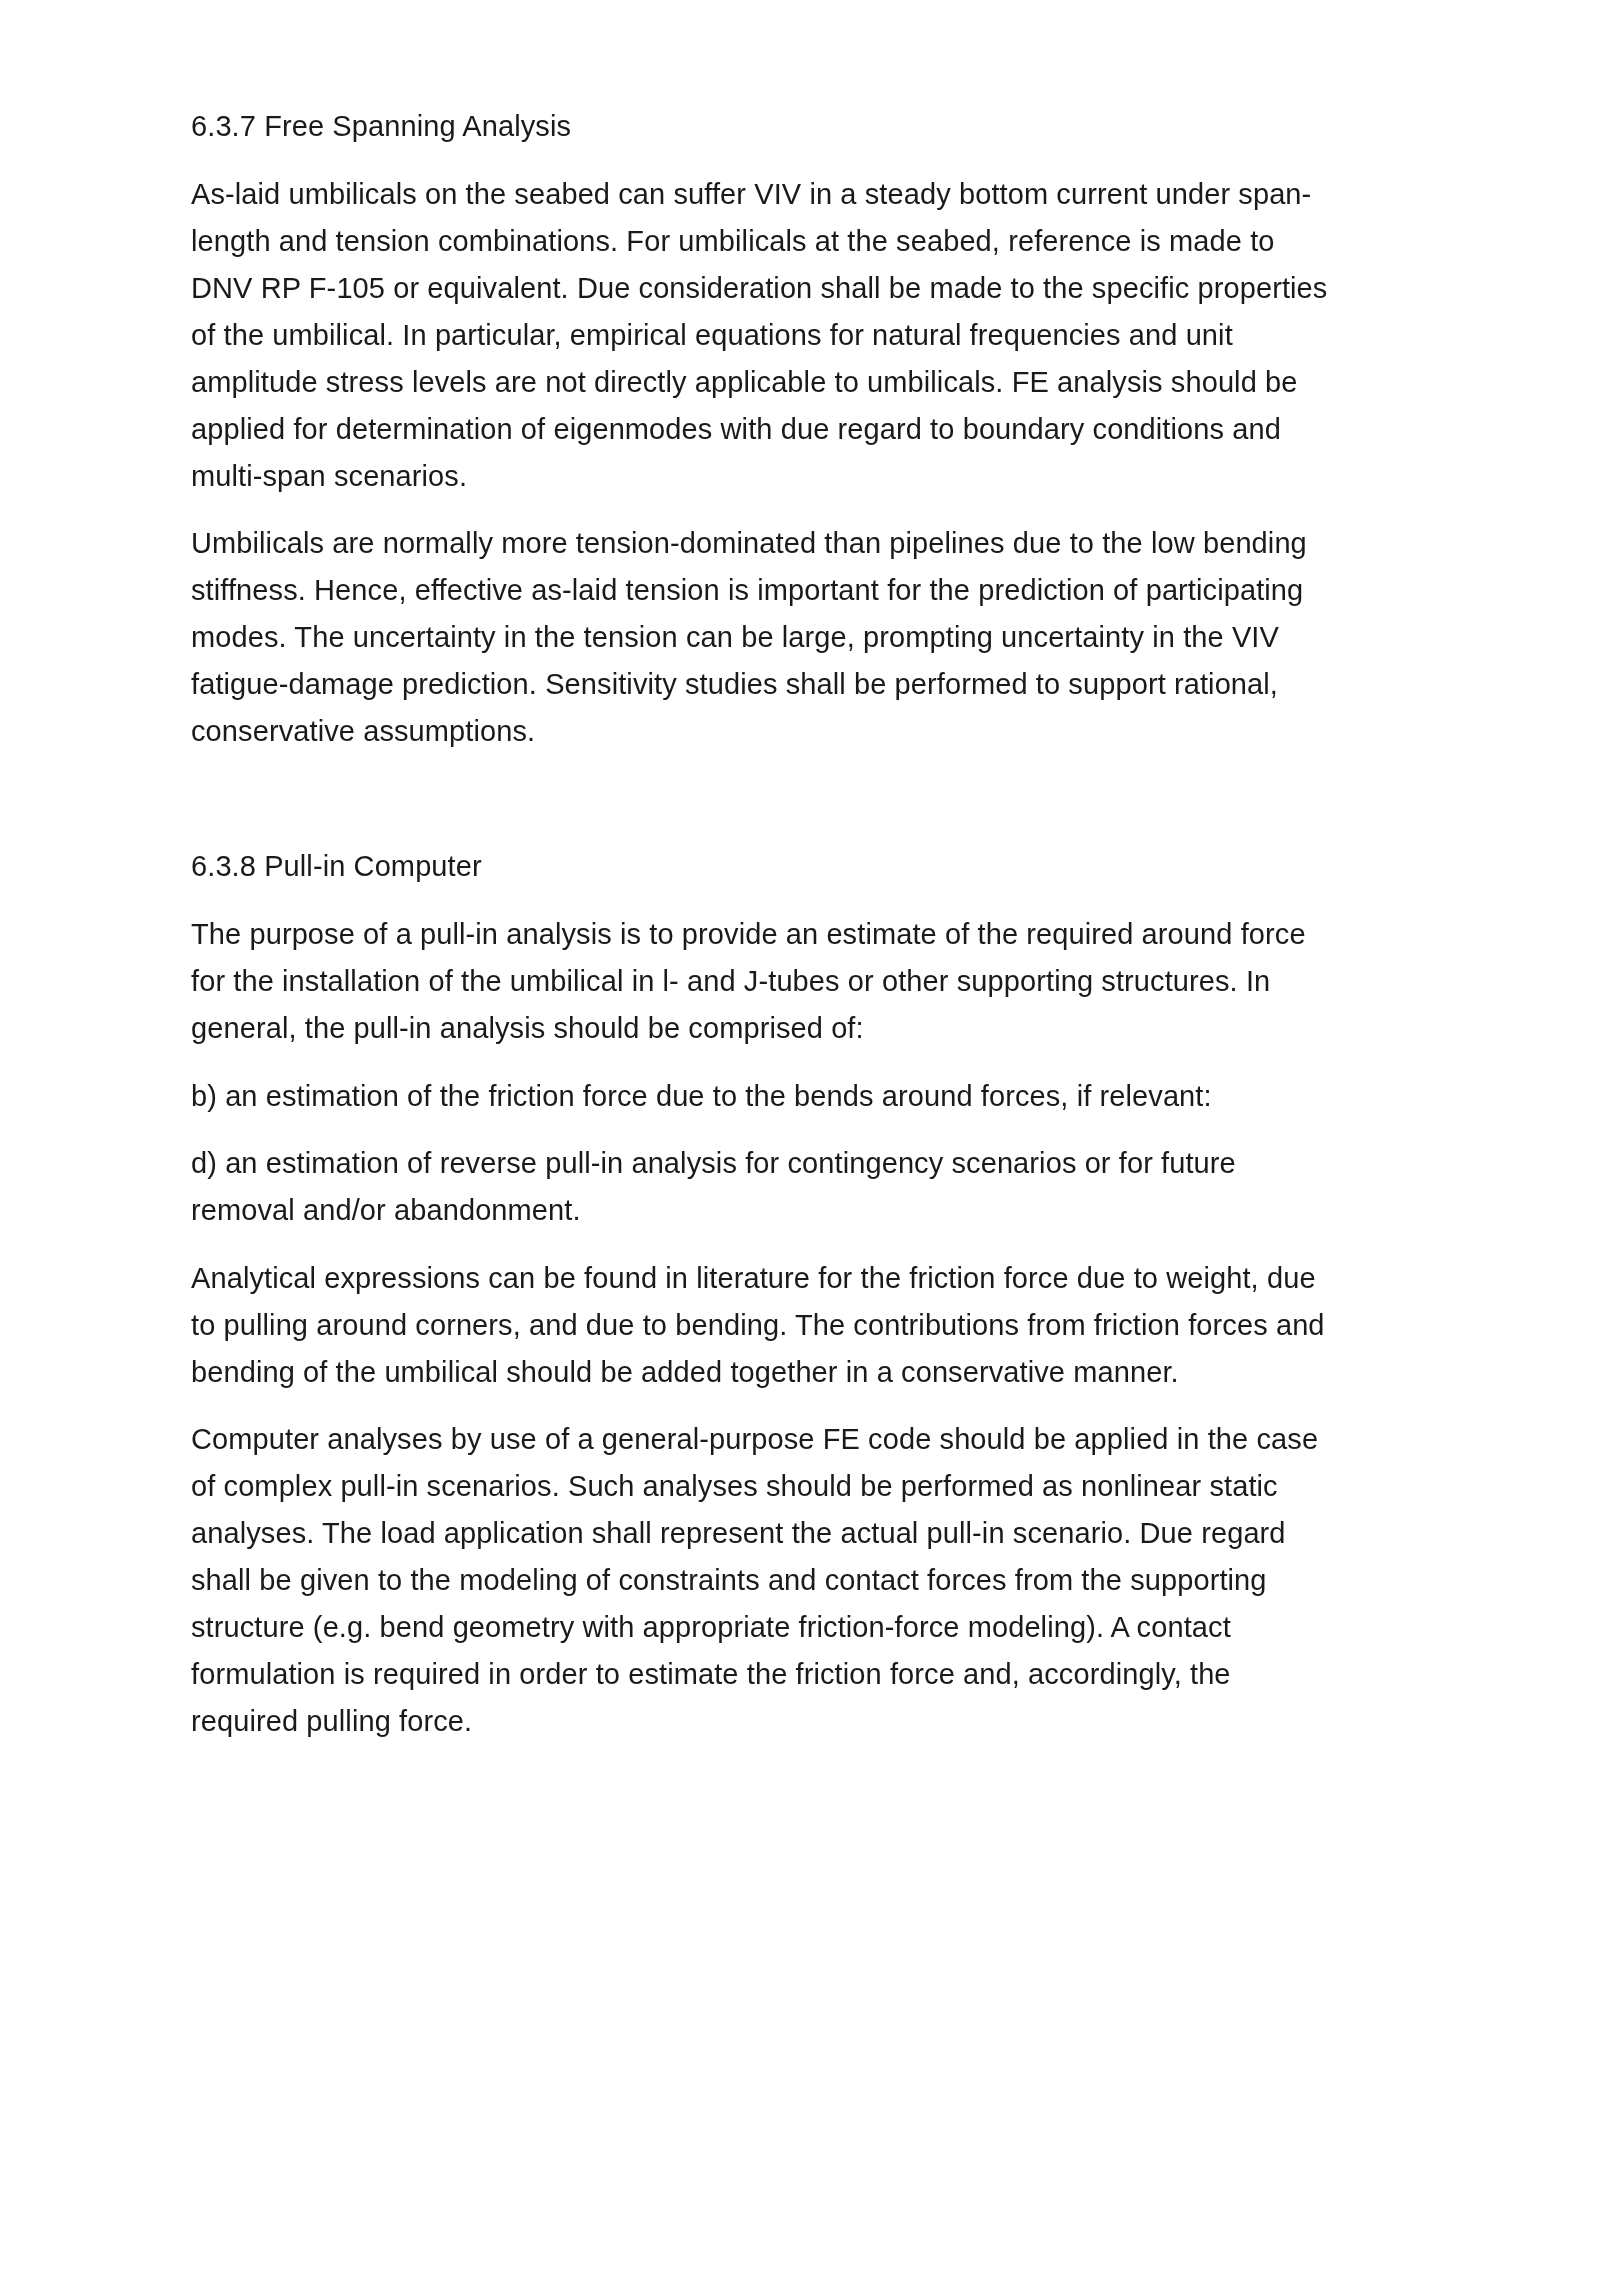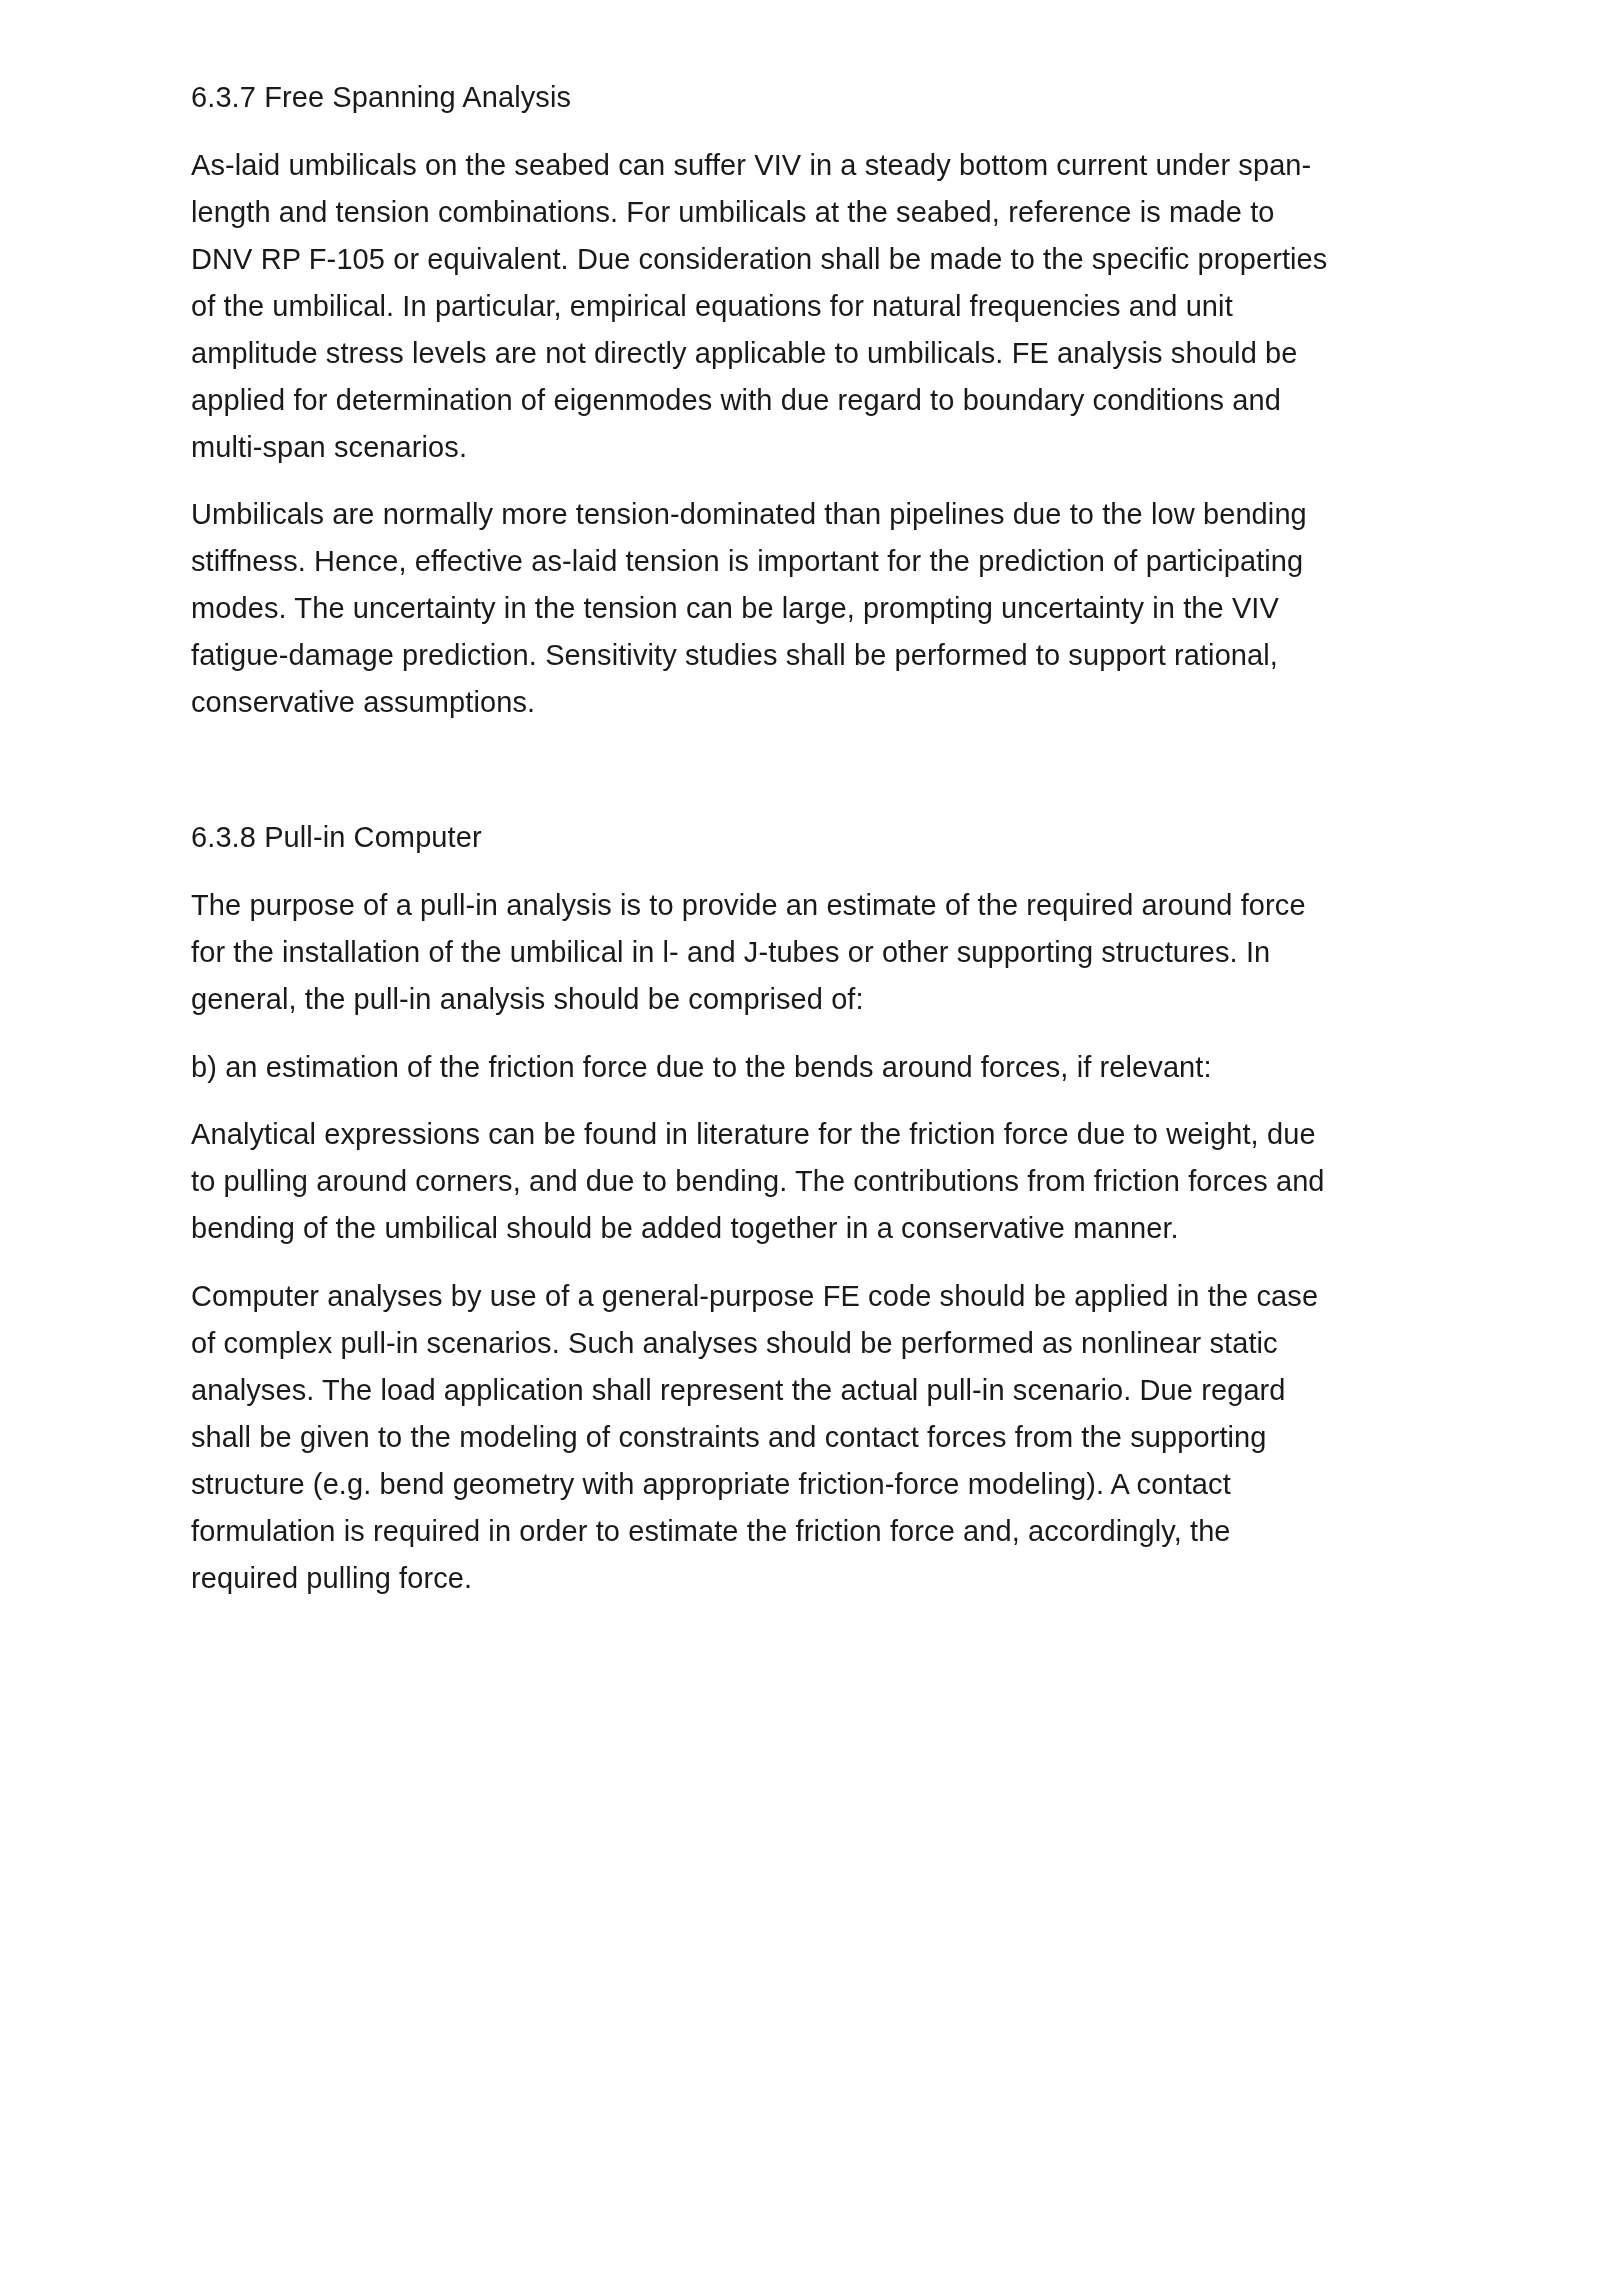--- a/index.html
+++ b/index.html
@@ -10,21 +10,21 @@
   body {
     width: 1621px;
     height: 2293px;
     overflow: hidden;
   }
   .page {
     box-sizing: border-box;
     width: 1621px;
     height: 2293px;
     background: #ffffff;
-    padding: 74px 191px 0 191px;
+    padding: 103px 191px 0 191px;
     font-family: "Liberation Sans", sans-serif;
     font-size: 29px;
     line-height: 47px;
     color: #1a1a1a;
     letter-spacing: 0.1px;
   }
   .para {
     margin: 0 0 20.6px 0;
     white-space: pre;      
   }
@@ -68,20 +68,22 @@
     <div class="heading">6.3.8 Pull-in Computer</div>
 
     <div class="para">The purpose of a pull-in analysis is to provide an estimate of the required around force
 for the installation of the umbilical in l- and J-tubes or other supporting structures. In
 general, the pull-in analysis should be comprised of:</div>
 
 
     <div class="para">b) an estimation of the friction force due to the bends around forces, if relevant:</div>
 
 
+    <div class="para">d) an estimation of reverse pull-in analysis for contingency scenarios or for future
+removal and/or abandonment.</div>
 
 
     <div class="para">Analytical expressions can be found in literature for the friction force due to weight, due
 to pulling around corners, and due to bending. The contributions from friction forces and
 bending of the umbilical should be added together in a conservative manner.</div>
 
     <div class="para">Computer analyses by use of a general-purpose FE code should be applied in the case
 of complex pull-in scenarios. Such analyses should be performed as nonlinear static
 analyses. The load application shall represent the actual pull-in scenario. Due regard
 shall be given to the modeling of constraints and contact forces from the supporting

